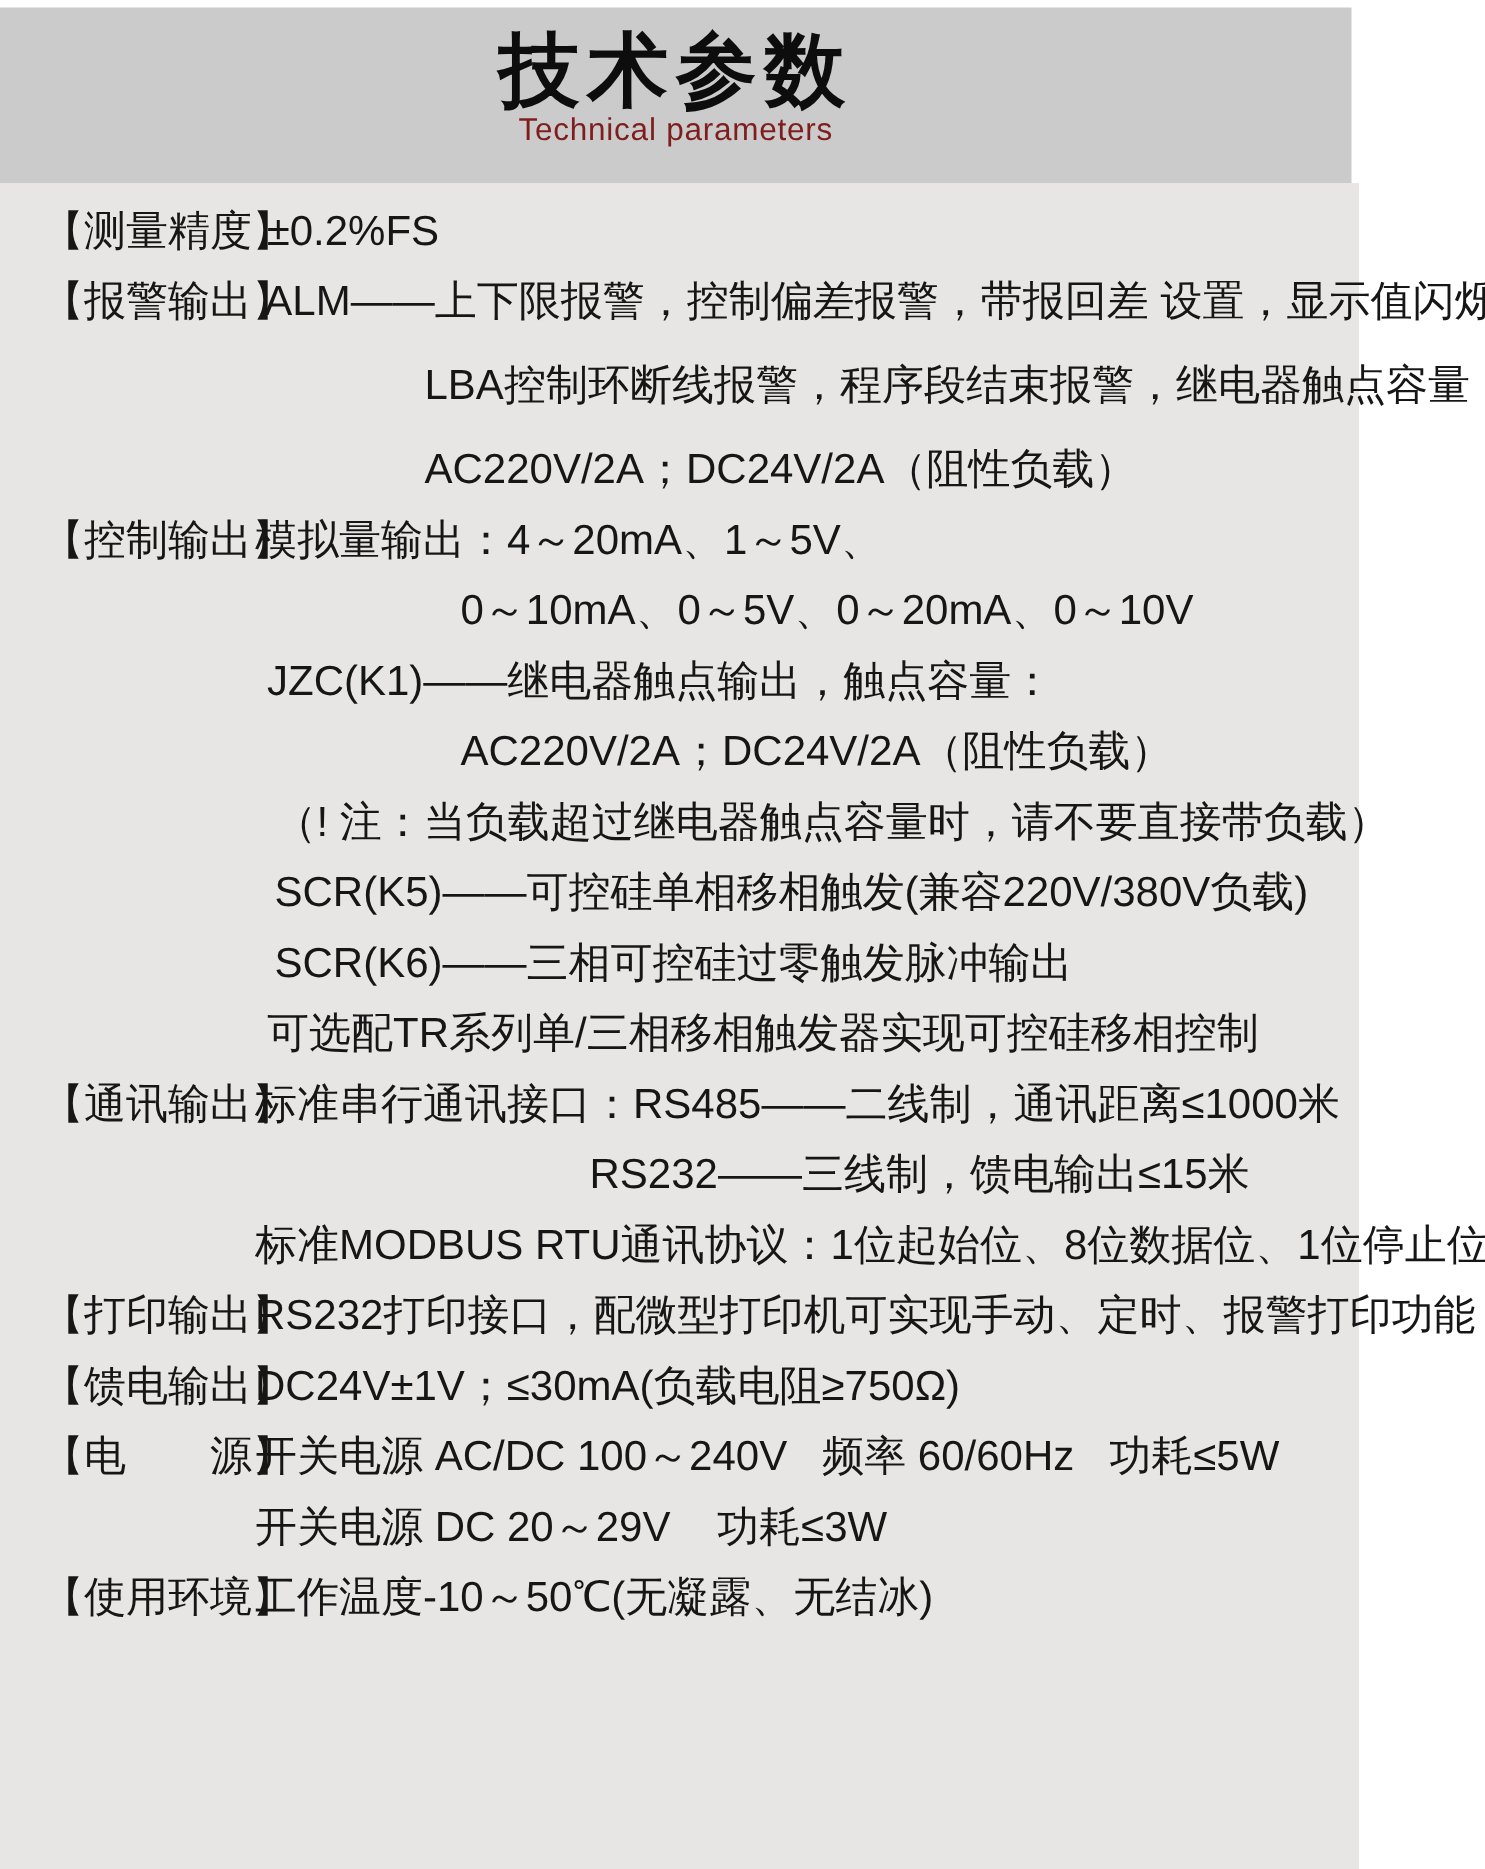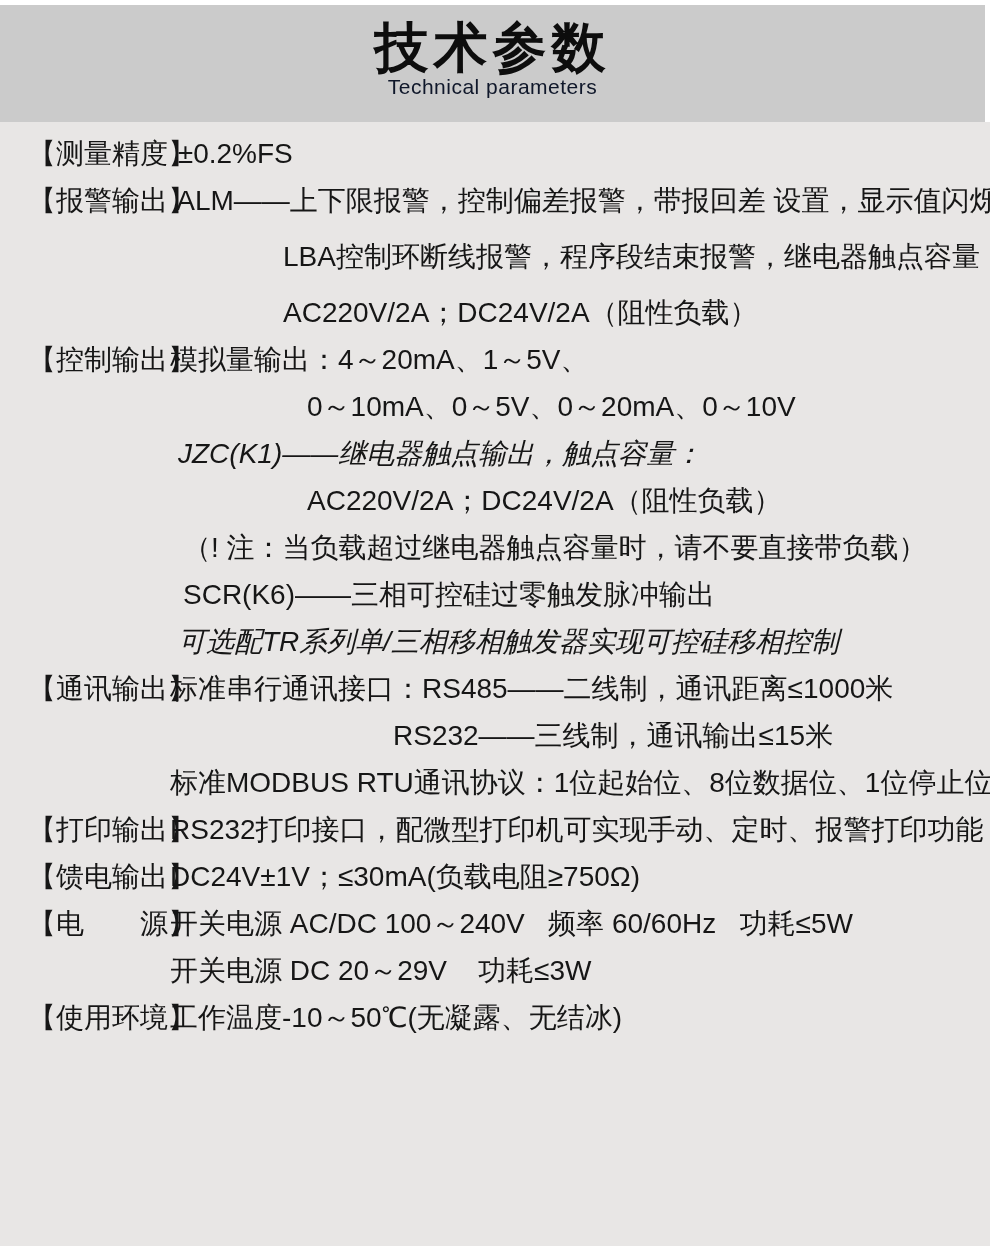--- a/index.html
+++ b/index.html
@@ -3,42 +3,42 @@
 <meta charset="utf-8">
 <style>
   html,body{margin:0;padding:0;}
   body{
     width:990px;height:1246px;
     background:#ffffff;
     font-family:"Liberation Sans",sans-serif;
     color:#1a1a1a;
     overflow:hidden;
   }
-  .page{width:990px;height:1246px;background:#ffffff;}
+  .page{width:906px;height:1246px;background:#ffffff;}
   .top-strip{height:5px;background:#ffffff;}
   .header-band{
     height:117px;
     background:#cbcbcb;
     margin-right:5px;
     text-align:center;
   }
   .title{
     padding-top:14px;
     font-size:54px;
     line-height:56px;
     font-weight:900;
     letter-spacing:5px;
     color:#0d0d0d;
   }
   .subtitle{
     font-size:21px;
     line-height:24px;
     font-weight:400;
     letter-spacing:0.5px;
-    color:#0f172a;
+    color:#7f1d1d;
   }
   .body-area{
     background:#e8e6e5;
     min-height:1124px;
     padding:8px 0 20px 28px;
     box-sizing:border-box;
   }
   .row{
     height:47px;
     line-height:47px;
@@ -48,21 +48,21 @@
     color:#161616;
   }
   .label{
     display:inline-block;
     width:142px;
     white-space:pre;
     vertical-align:top;
   }
   .txt{white-space:pre;}
   .gap9{margin-top:9px;}
-  .ind-a{padding-left:150px;font-style:italic;}
+  .ind-a{padding-left:150px;}
   .ind-a2{padding-left:155px;}
   .ind-e{padding-left:142px;}
   .ind-b{padding-left:255px;}
   .ind-c{padding-left:279px;}
   .ind-d{padding-left:365px;}
 </style>
 </head>
 <body>
 
 <div class="page">
@@ -89,28 +89,29 @@
     <div class="row ind-c"><span class="txt">0～10mA、0～5V、0～20mA、0～10V</span></div>
 
     <div class="row ind-a"><span class="txt">JZC(K1)——继电器触点输出，触点容量：</span></div>
 
     <div class="row ind-c"><span class="txt">AC220V/2A；DC24V/2A（阻性负载）</span></div>
 
     <div class="row ind-a2"><span class="txt">（! 注：当负载超过继电器触点容量时，请不要直接带负载）</span></div>
 
 
 
+    <div class="row ind-a2"><span class="txt">SCR(K5)——可控硅单相移相触发(兼容220V/380V负载)</span></div>
 
     <div class="row ind-a2"><span class="txt">SCR(K6)——三相可控硅过零触发脉冲输出</span></div>
 
     <div class="row ind-a"><span class="txt">可选配TR系列单/三相移相触发器实现可控硅移相控制</span></div>
 
     <div class="row"><span class="label">【通讯输出】</span><span class="txt">标准串行通讯接口：RS485——二线制，通讯距离≤1000米</span></div>
 
-    <div class="row ind-d"><span class="txt">RS232——三线制，通讯输出≤15米</span></div>
+    <div class="row ind-d"><span class="txt">RS232——三线制，馈电输出≤15米</span></div>
 
     <div class="row ind-e"><span class="txt">标准MODBUS RTU通讯协议：1位起始位、8位数据位、1位停止位、</span></div>
 
 
     <div class="row"><span class="label">【打印输出】</span><span class="txt">RS232打印接口，配微型打印机可实现手动、定时、报警打印功能</span></div>
 
     <div class="row"><span class="label">【馈电输出】</span><span class="txt">DC24V±1V；≤30mA(负载电阻≥750Ω)</span></div>
 
     <div class="row"><span class="label">【电　　源】</span><span class="txt">开关电源 AC/DC 100～240V   频率 60/60Hz   功耗≤5W</span></div>
 

